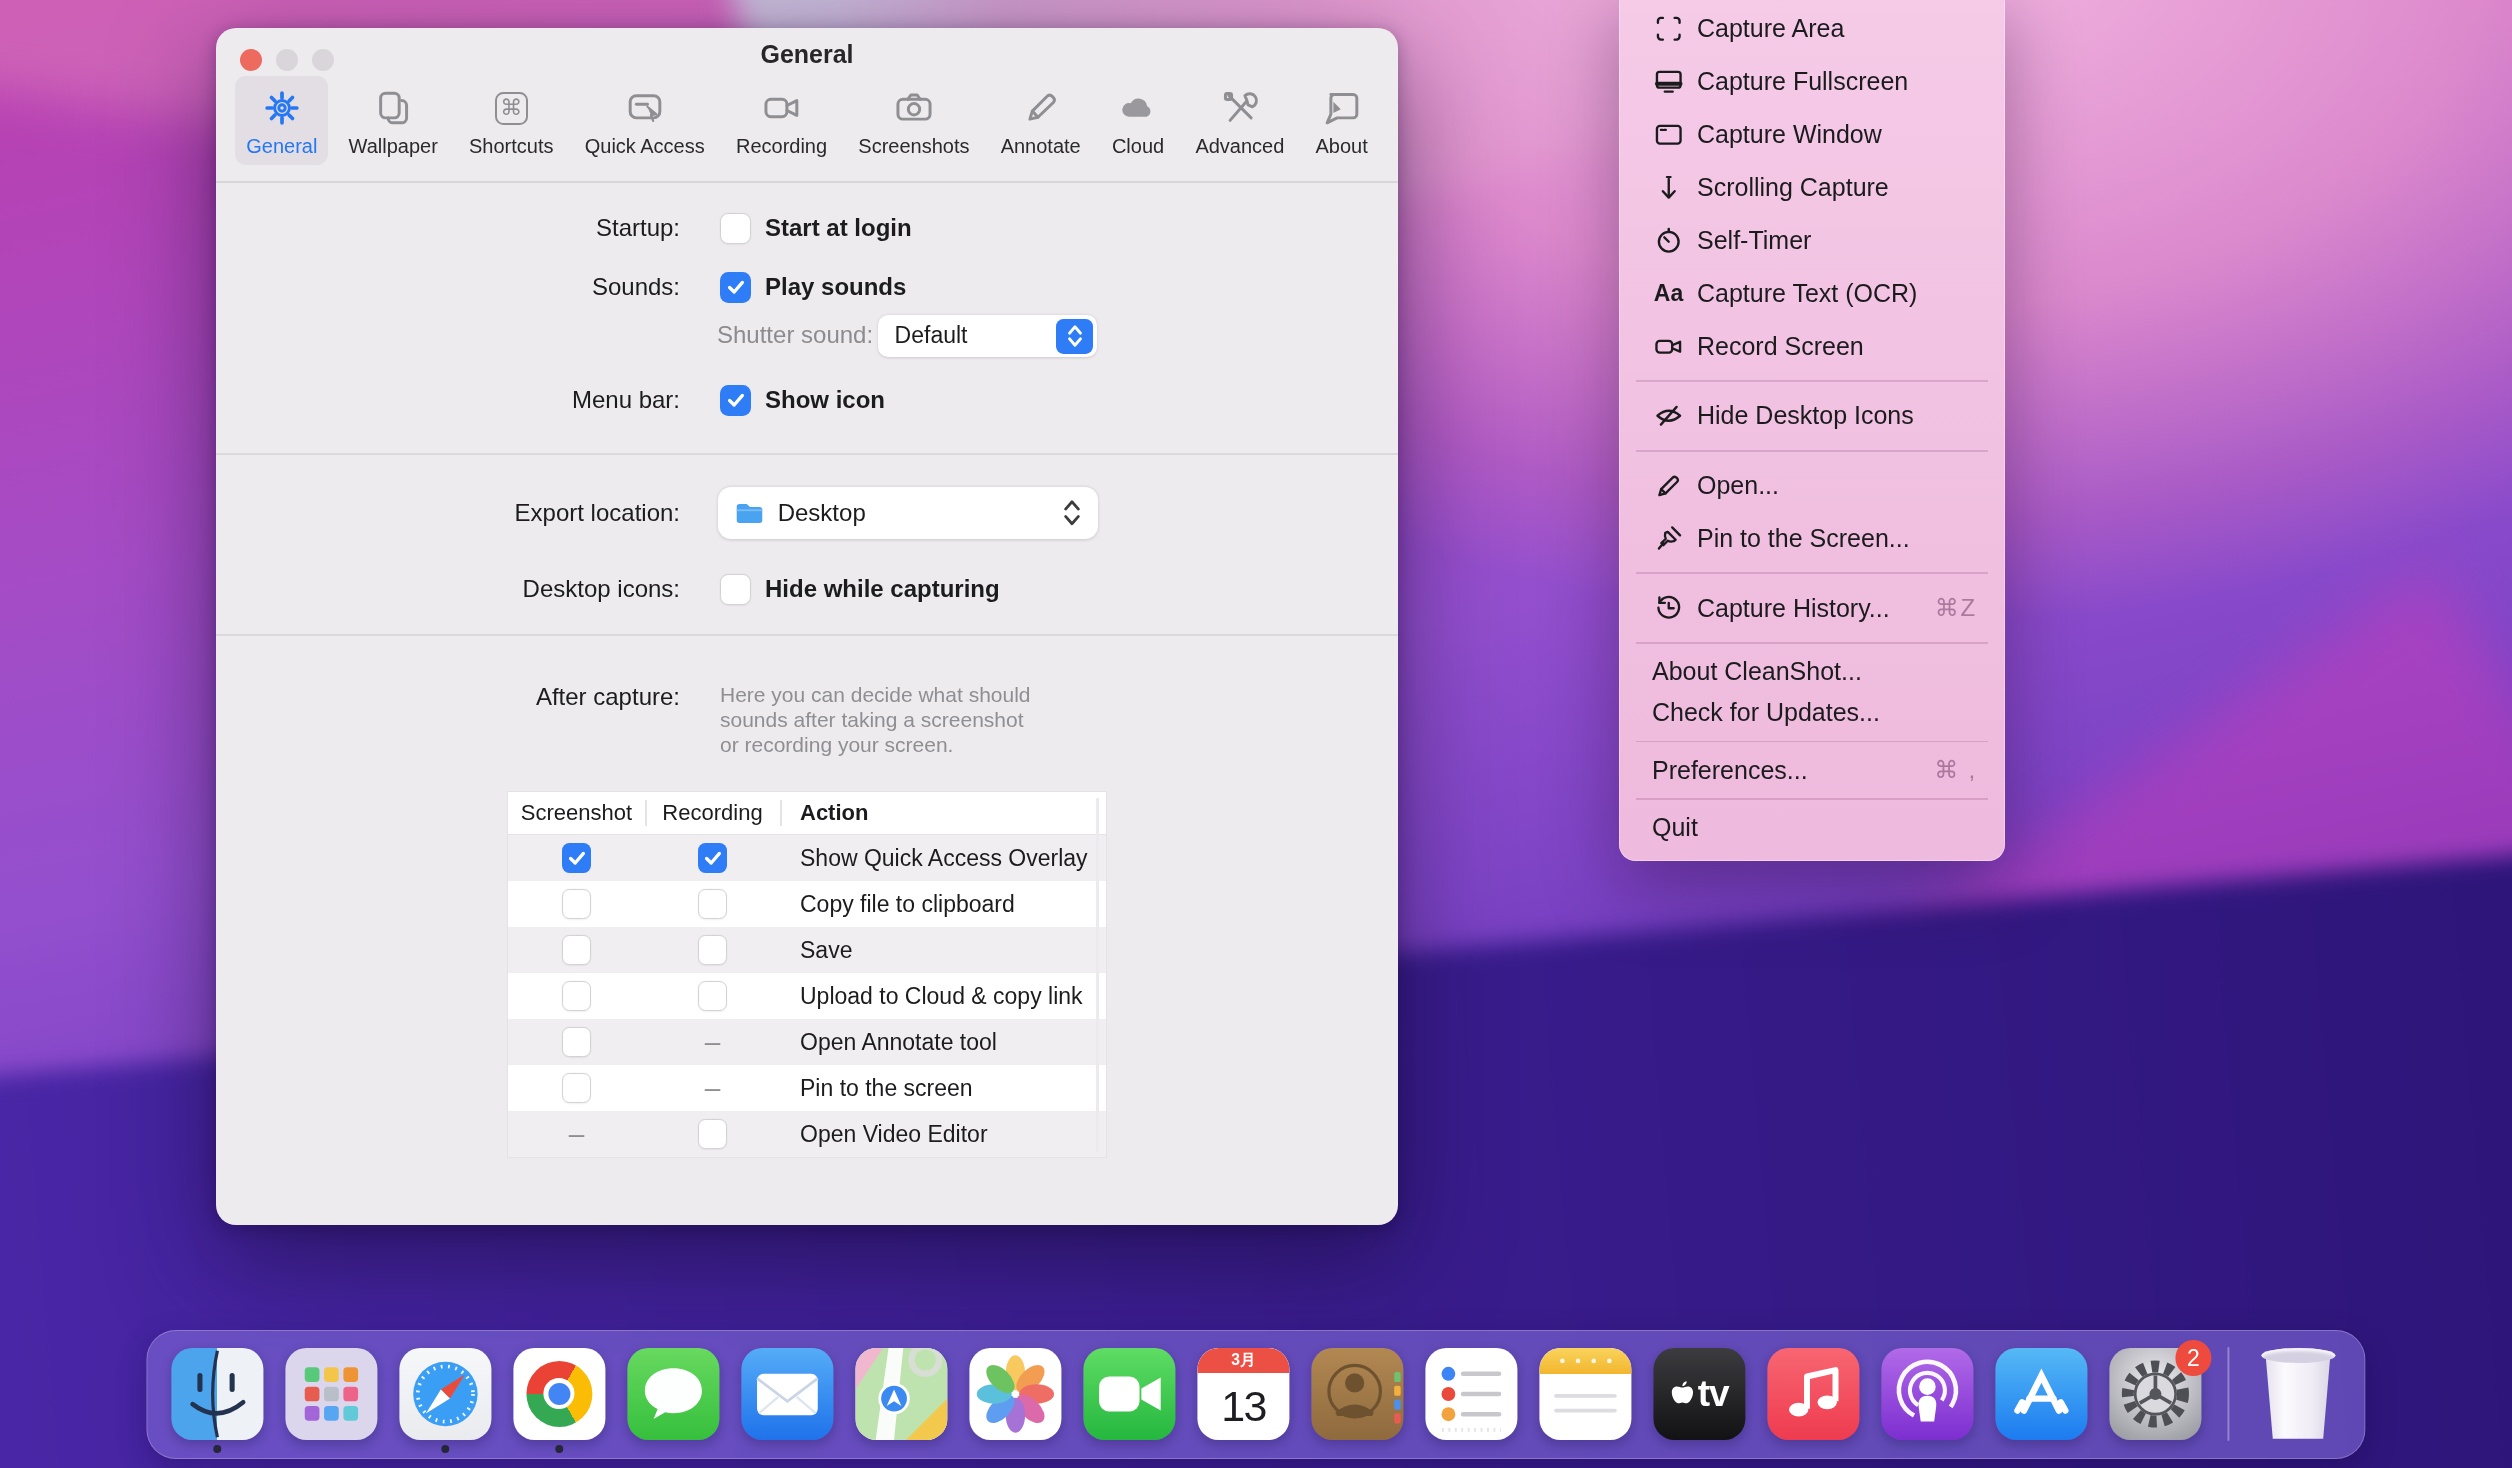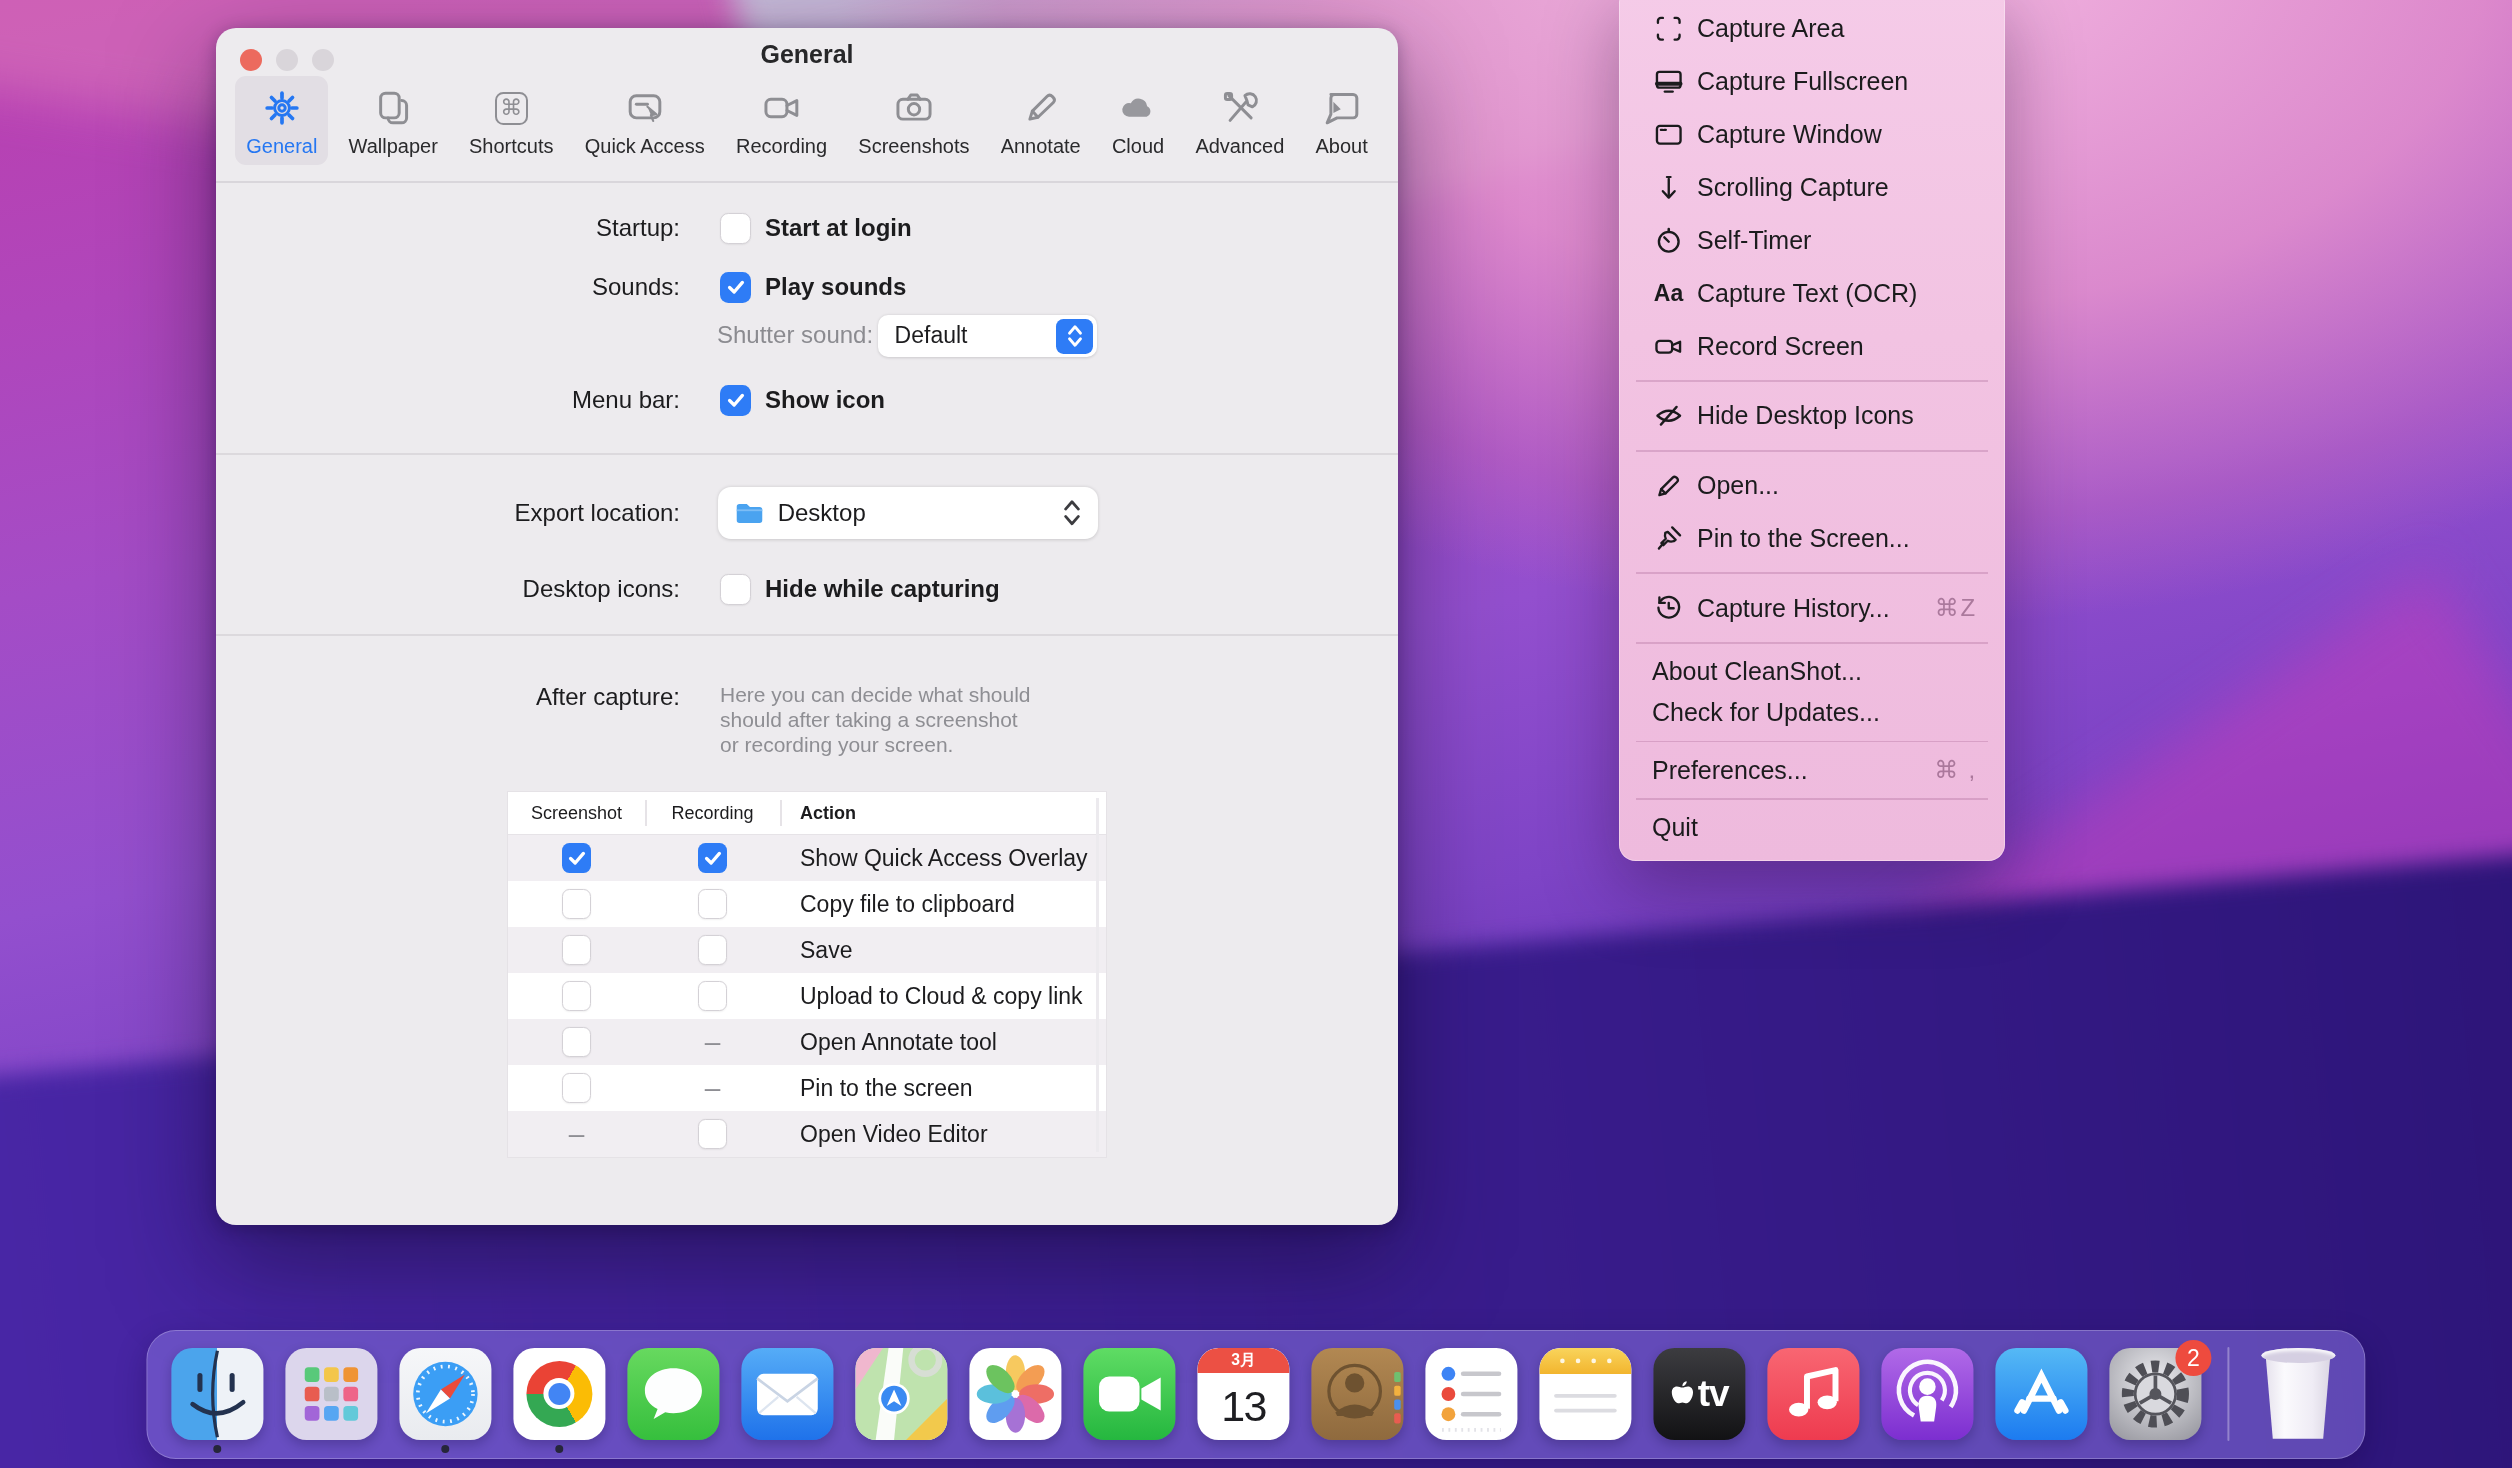--- a/index.html
+++ b/index.html
@@ -83,21 +83,21 @@
   .export-dd .chev { position:absolute; right:14.8px; display:flex; }
   .export-dd .chev svg { stroke:#3c3c40; stroke-width:3; fill:none; stroke-linecap:round; stroke-linejoin:round; }
 
   .row-after { top:648px; height:129px; }
   .after-desc { position:absolute; left:504px; top:5.5px; font-size:21px; line-height:25px; color:#8e8e93; }
 
   
   .actable { position:absolute; left:292px; top:764px; width:598px; background:#fff;
     box-shadow:0 0 0 0.9px #e4e1e5; }
   .thead { display:flex; height:43px; align-items:center; position:relative; border-bottom:1.8px solid #e6e3e7; }
-  .th { font-size:18px; color:#1c1c1e; }
+  .th { font-size:22px; color:#1c1c1e; }
   .th.h1 { width:137px; text-align:center; }
   .th.h2 { width:135px; text-align:center; }
   .th.h3 { padding-left:20px;font-weight:bold; }
   .vline { position:absolute; top:8.3px; bottom:8.3px; width:1.8px; background:#e6e3e7; }
   .vl1 { left:137px; } .vl2 { left:272px; }
   .sbtrack { position:absolute; top:5.5px; bottom:5.5px; right:7.4px; width:2.8px; background:#ecea ee; background:#eceaee; }
   .trow { display:flex; height:46px; align-items:center; }
   .trow:nth-child(odd) { background:#f1eef2; }
   .tc1 { width:137px; display:flex; justify-content:center; }
   .tc2 { width:135px; display:flex; justify-content:center; }
@@ -369,21 +369,21 @@
       <span class="cblabel">Hide while capturing</span>
     </span>
   </div>
 
   <div class="hdiv div3"></div>
 
   <div class="frow row-after">
     <span class="flabel">After capture:</span>
     <span class="after-desc">
       <span>Here you can decide what should</span><br>
-      <span>should after taking a screenshot</span><br>
+      <span>sounds after taking a screenshot</span><br>
       <span>or recording your screen.</span>
     </span>
   </div>
 
   <div class="actable">
     <div class="thead">
       <span class="th h1">Screenshot</span>
       <span class="th h2">Recording</span>
       <span class="th h3">Action</span>
       <span class="vline vl1"></span>

